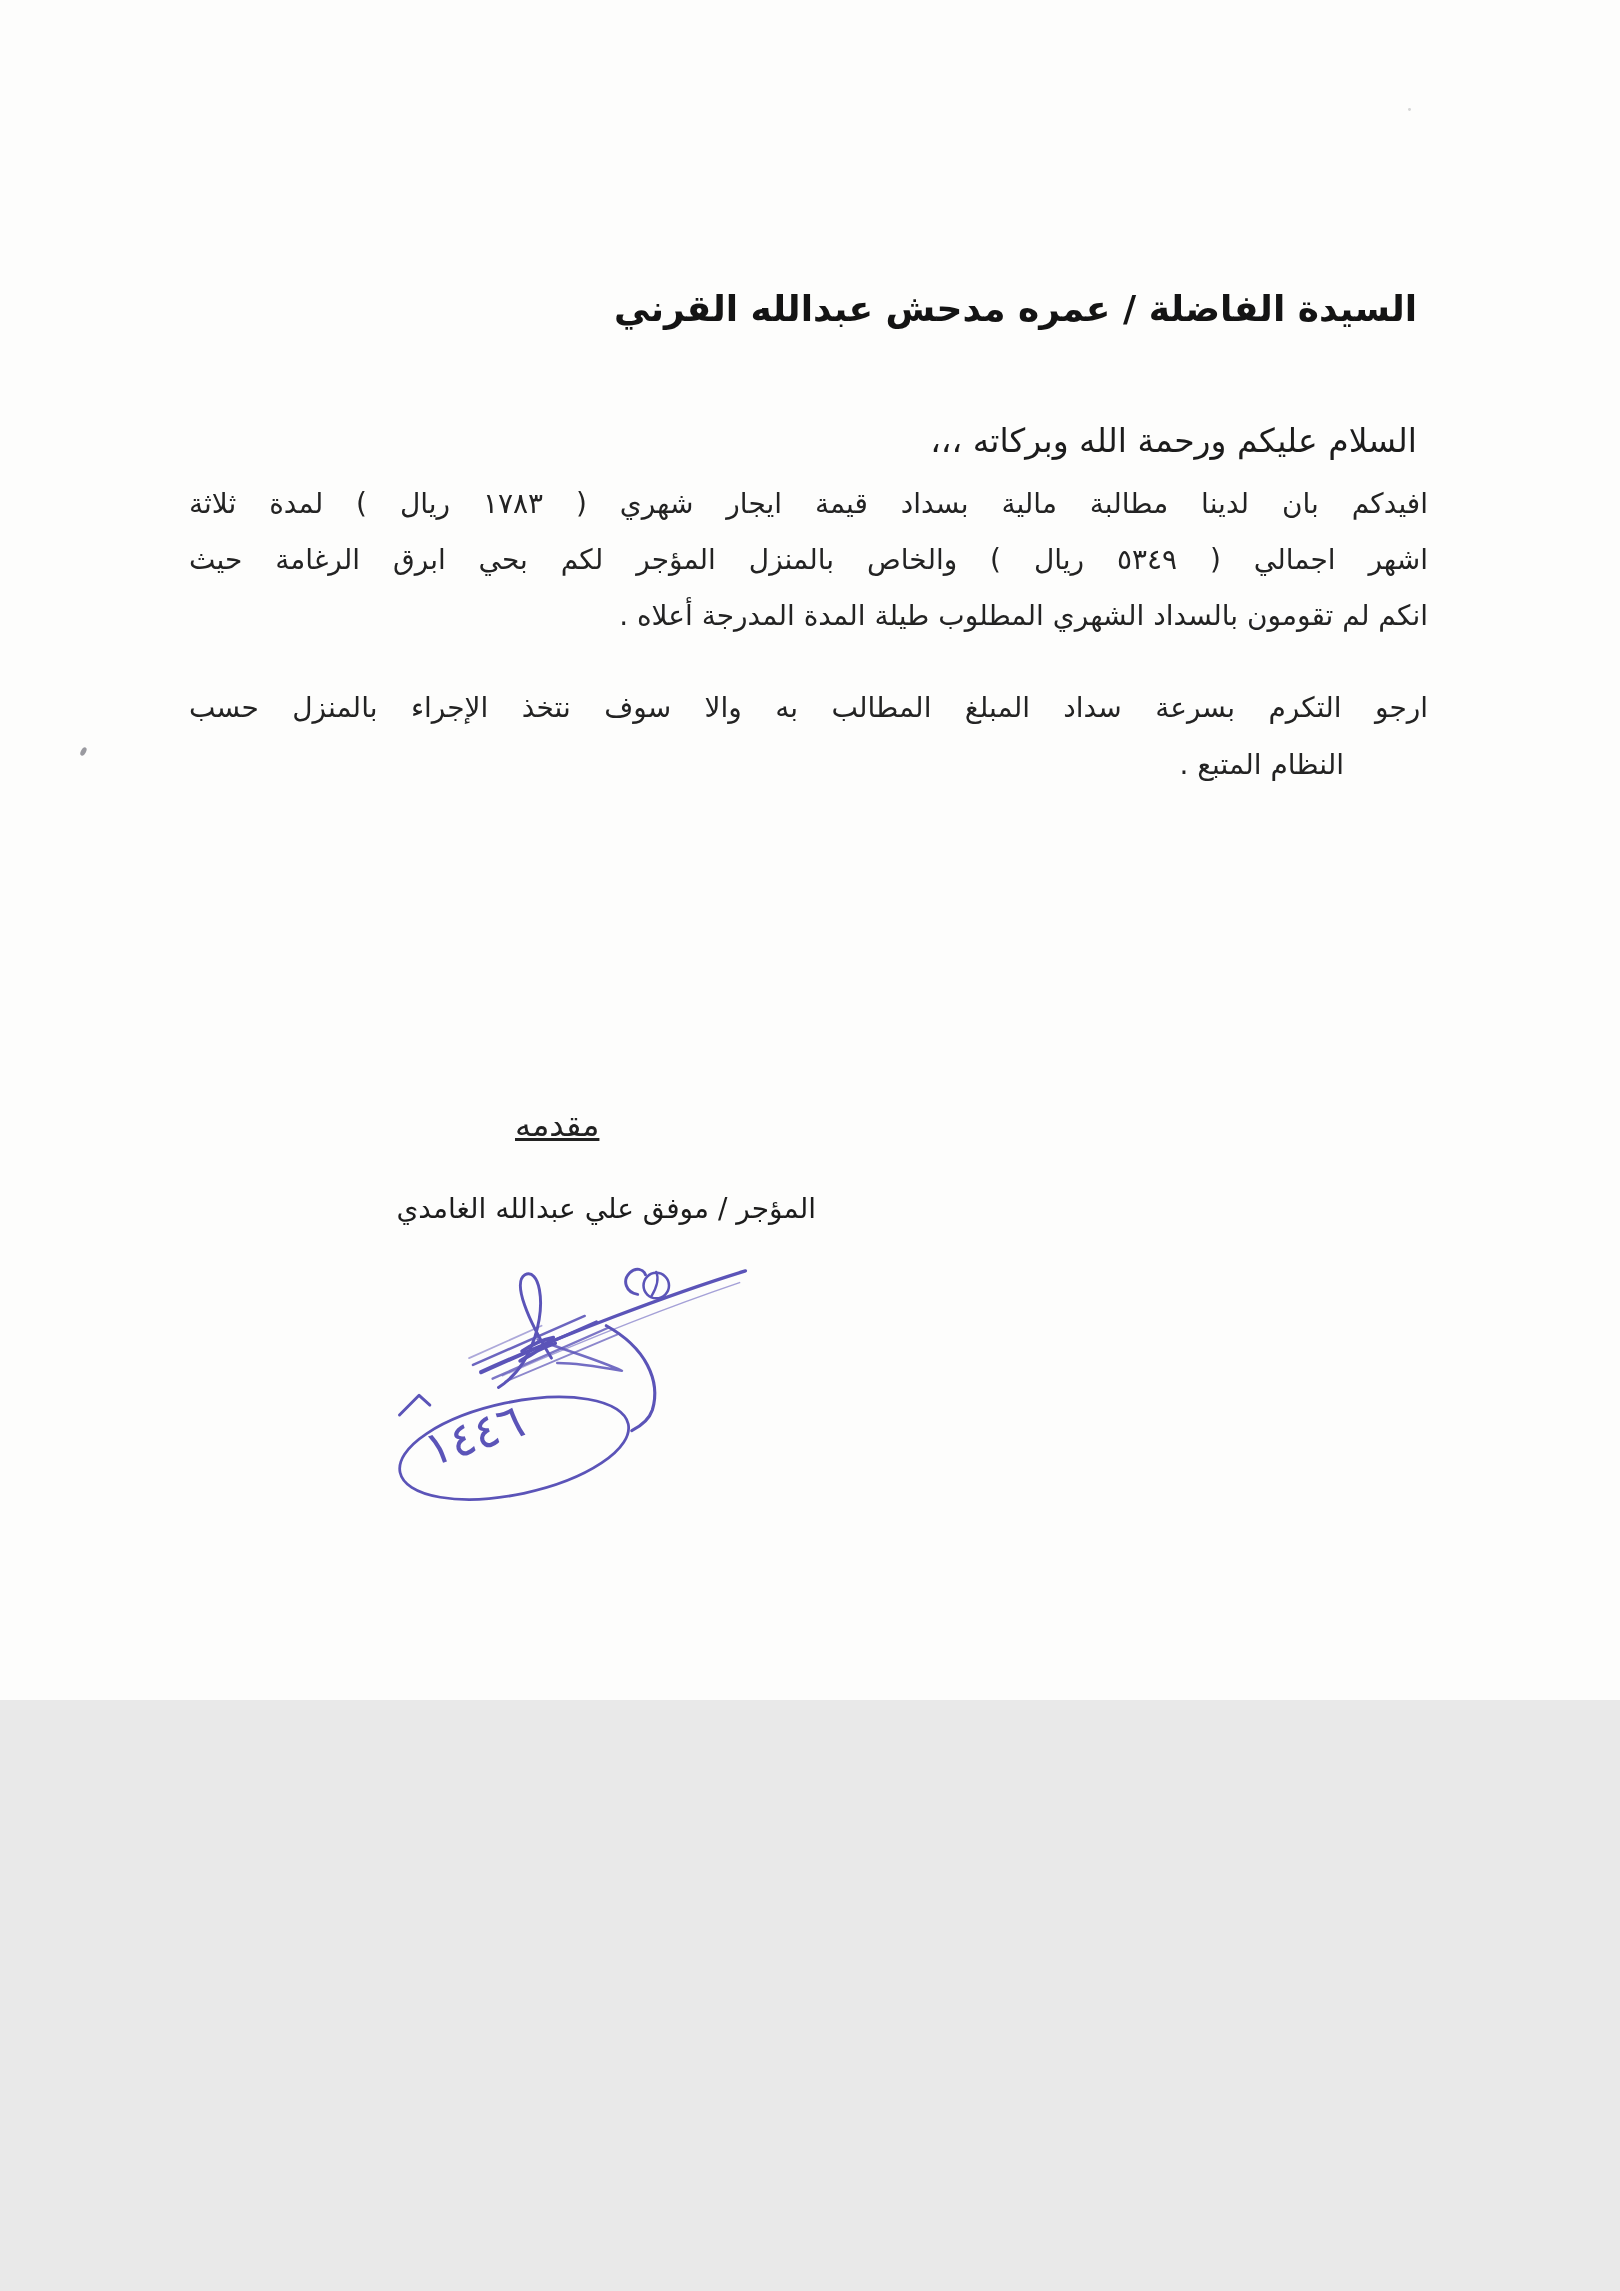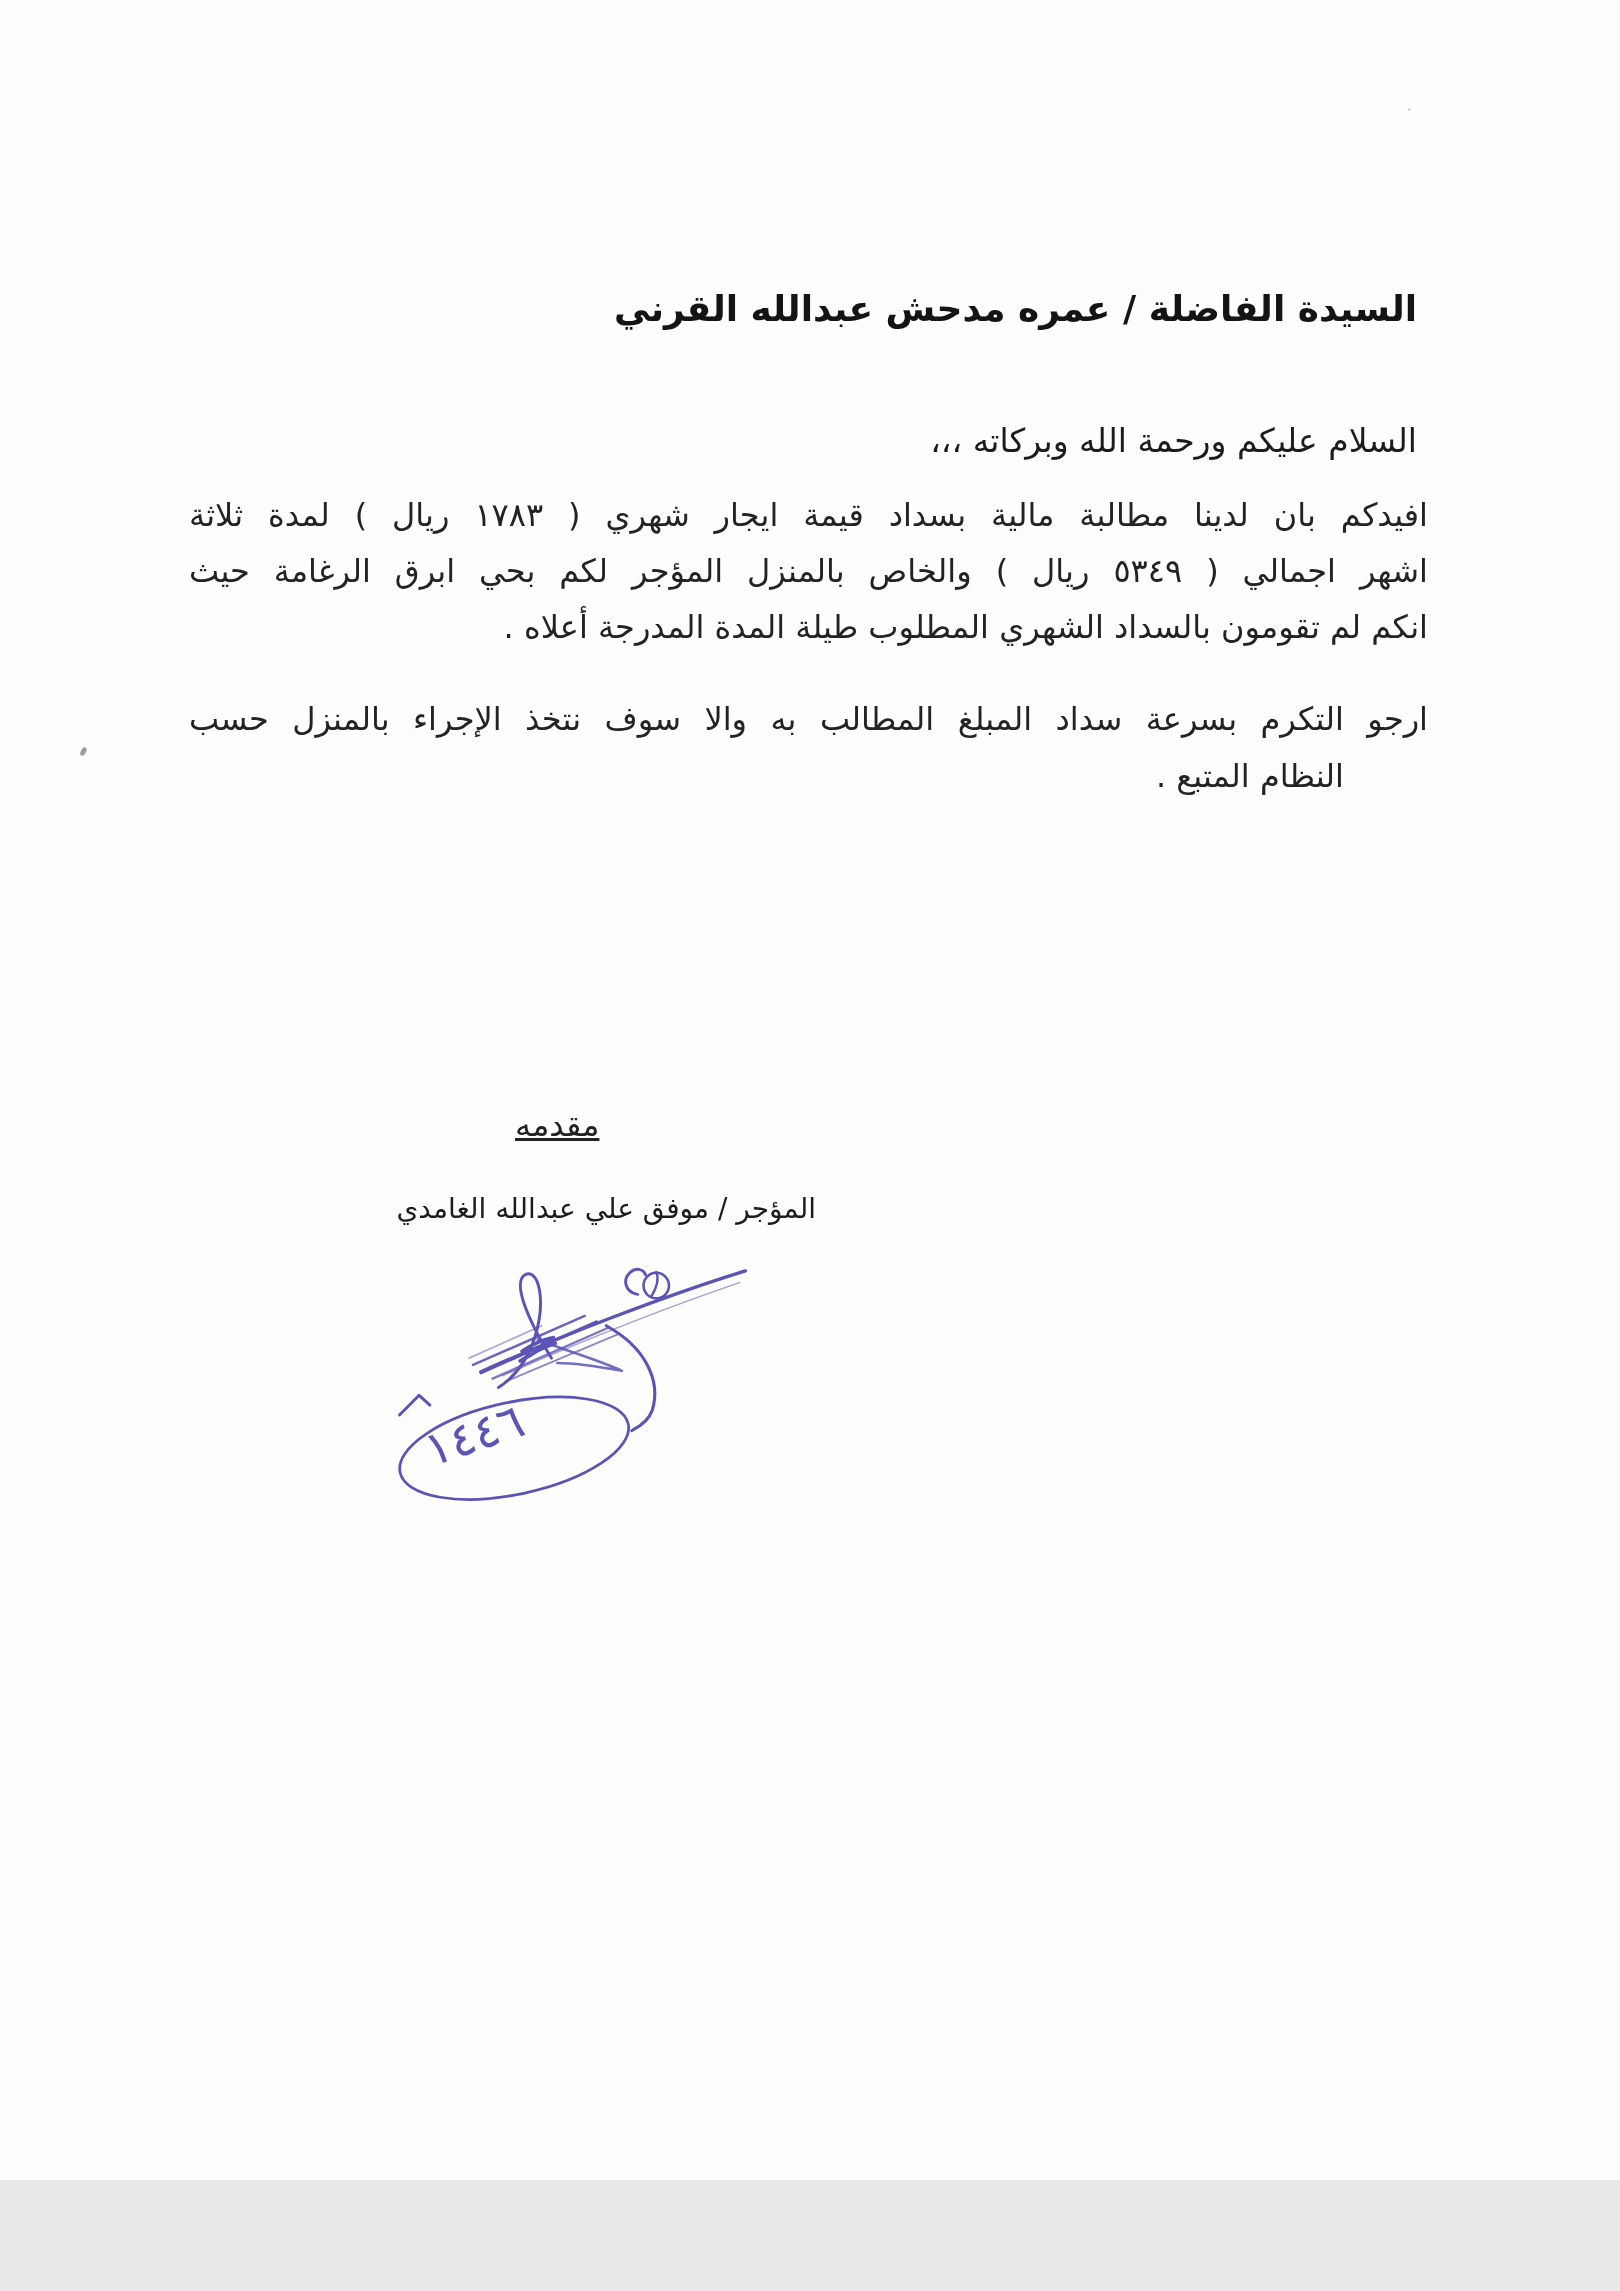--- a/index.html
+++ b/index.html
@@ -1,37 +1,37 @@
 <!DOCTYPE html>
 <html lang="ar"><head>
 <meta charset="utf-8">
 <style>
   html,body{margin:0;padding:0;background:#e9e9e9;}
   .page{
     position:relative;
-    width:1620px;height:2180px;
+    width:1620px;height:1700px;
     margin:0 auto;
     background:#fdfdfc;
     overflow:hidden;
     font-family:"DejaVu Sans",sans-serif;
     color:#1f1f1f;
   }
   .rtl{direction:rtl;}
   .recipient{
     position:absolute;top:288px;right:203px;
     font-size:36px;font-weight:bold;color:#141414;
     white-space:nowrap;letter-spacing:0.5px;
   }
   .greeting{
     position:absolute;top:392px;right:203px;
     font-size:33px;color:#1c1c1c;white-space:nowrap;margin-top:29px;
   }
   .body-line{
-    position:absolute;font-size:32px;color:#232323;
-    line-height:47px;height:51px;margin-top:12px;
+    position:absolute;font-size:28px;color:#232323;
+    line-height:47px;height:51px;
   }
   .line-full{
     right:192px;width:1239px;
     text-align:justify;text-align-last:justify;
   }
   .line-last{
     right:192px;text-align:right;white-space:nowrap;
   }
   .line-indent{
     right:276px;text-align:center;white-space:nowrap;

